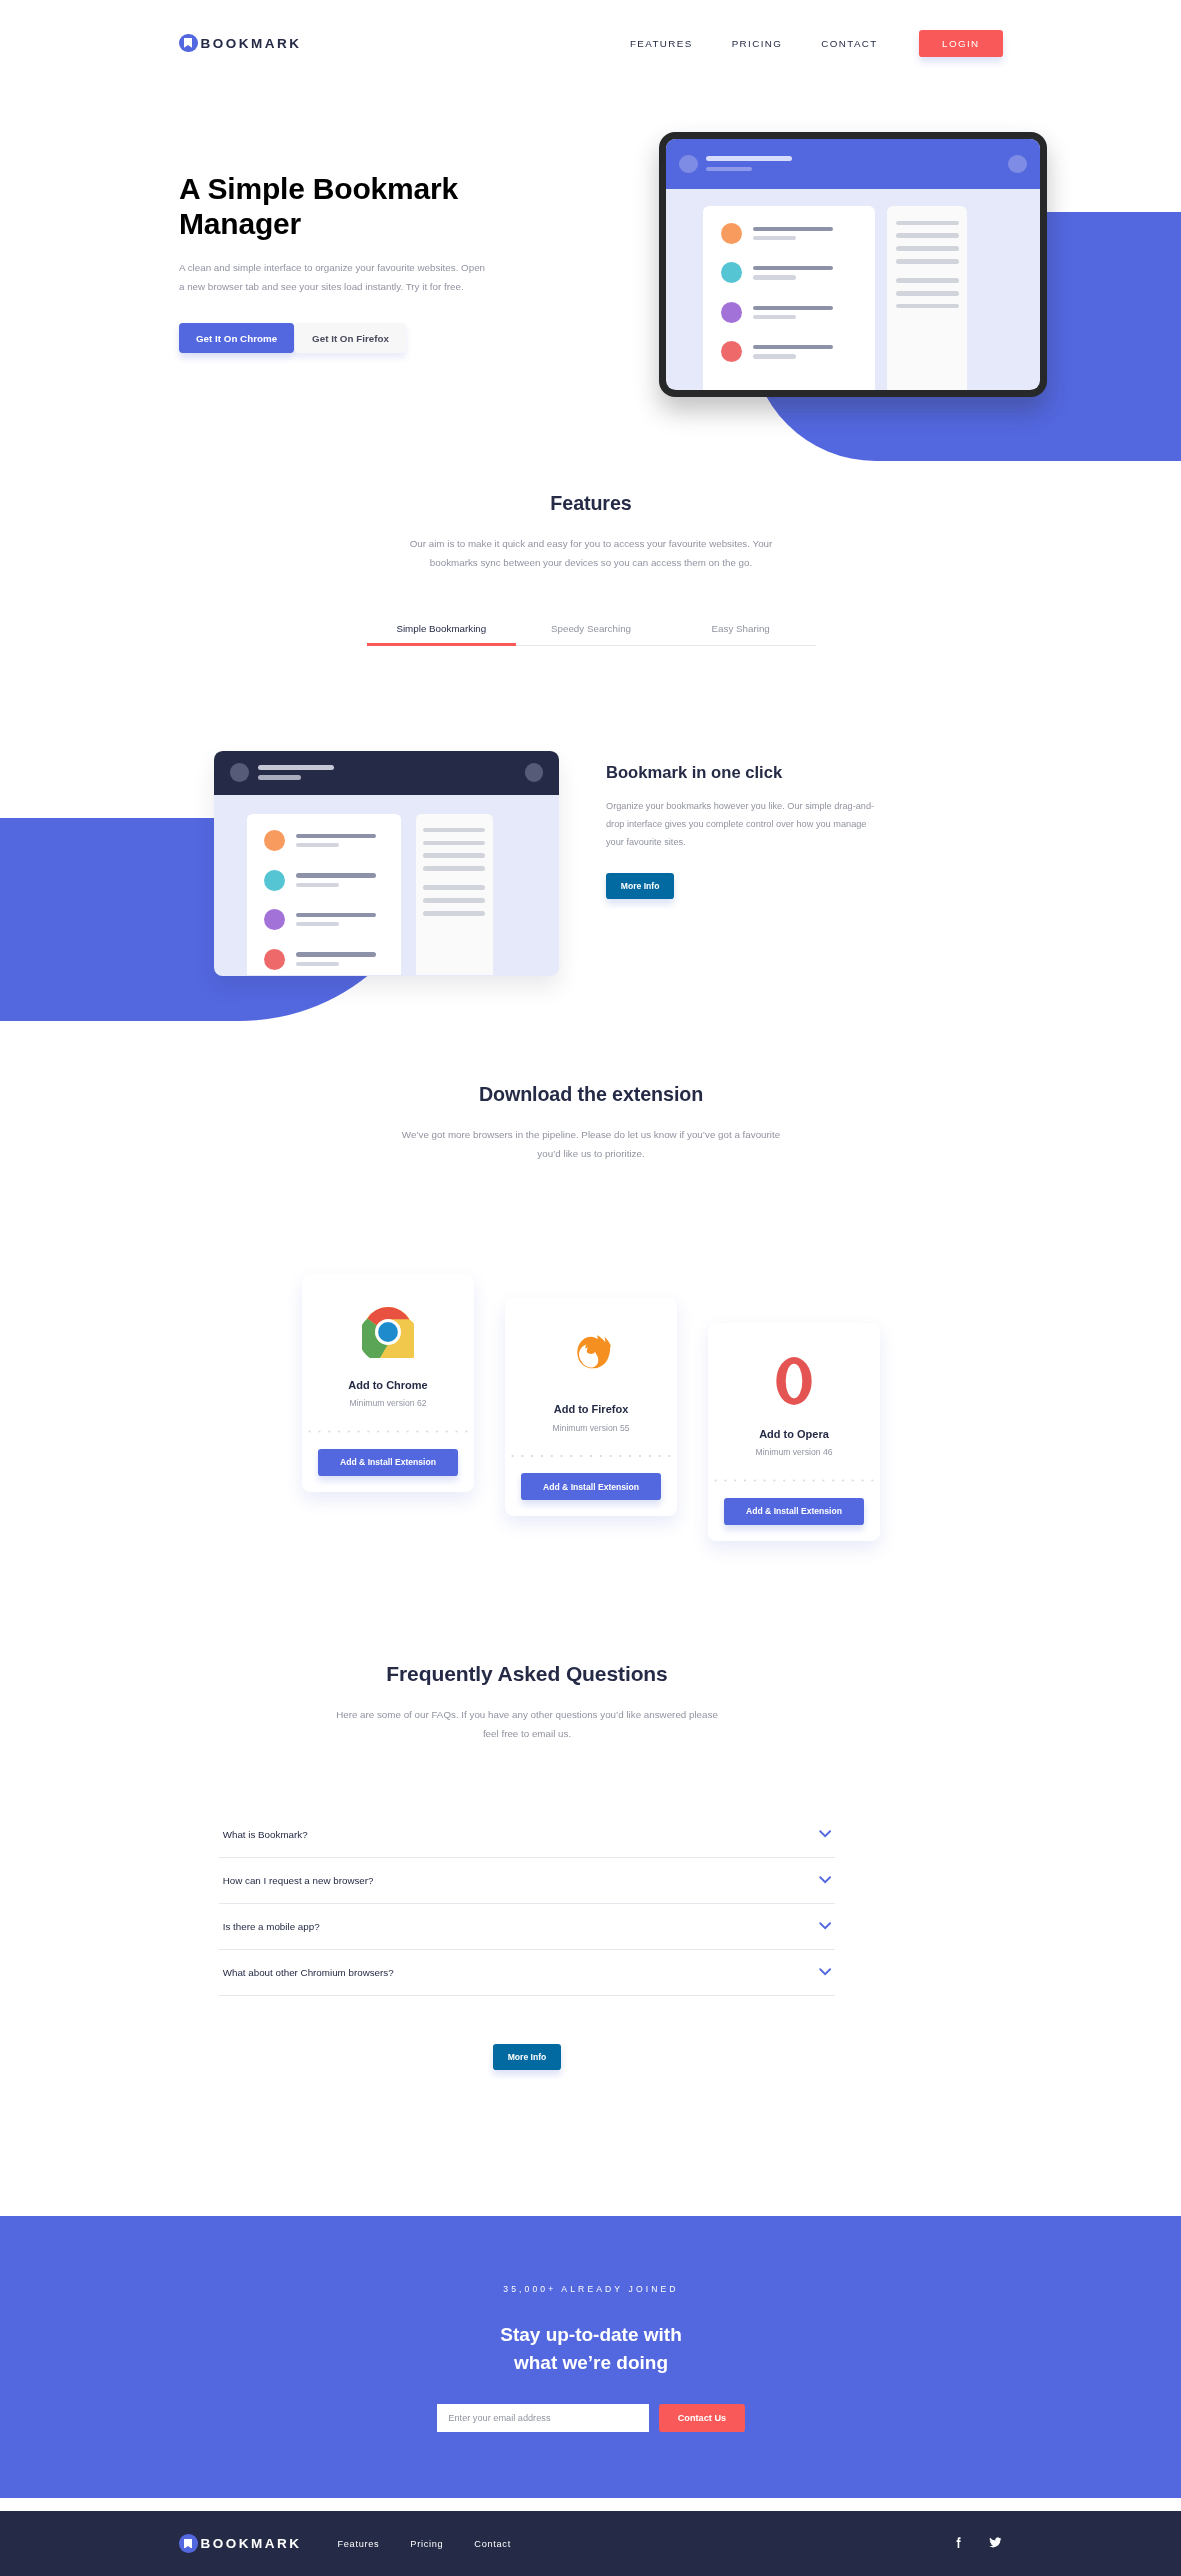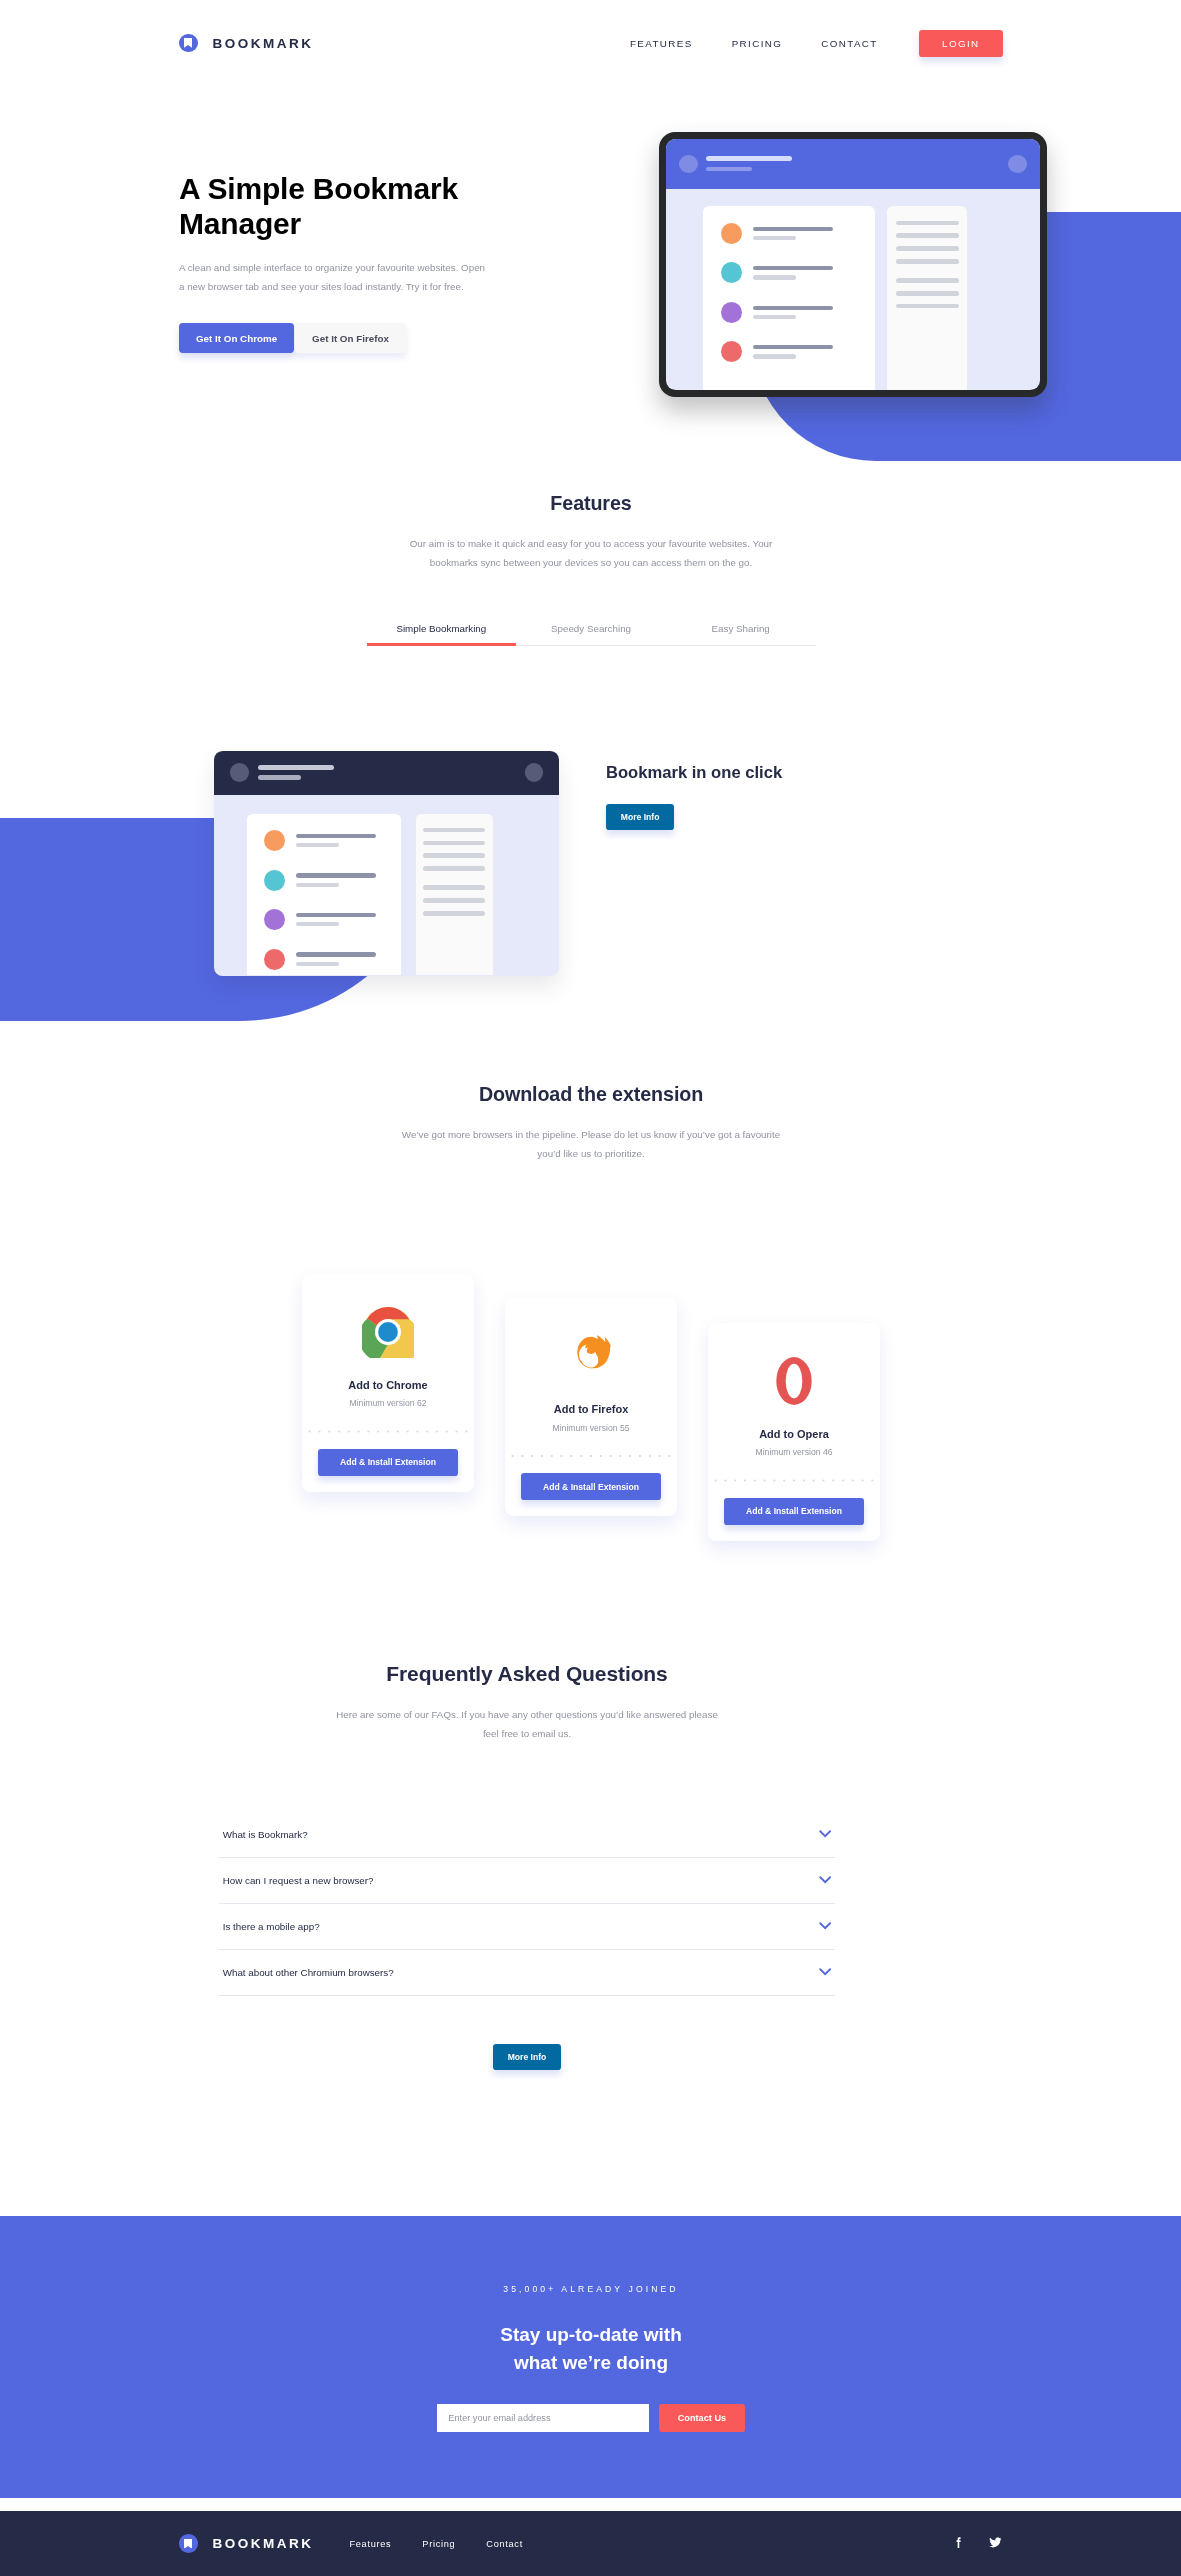--- a/index.html
+++ b/index.html
@@ -11,21 +11,21 @@
     -webkit-font-smoothing:antialiased;
   }
   .page { width:1182px; height:2576px; position:relative; overflow:hidden; background:#fff; }
 
   
   .nav {
     position:absolute; top:0; left:0; width:1182px; height:86px;
     display:flex; align-items:center; padding:0 179px;
     z-index:30;
   }
-  .brand { display:flex; align-items:center; gap:15px; }
+  .brand { display:flex; align-items:center; gap:3px; }
   .brand-mark {
     width:18.5px; height:18.5px; border-radius:50%;
     background:#5367df; display:flex; align-items:center; justify-content:center;
   }
   .brand-mark svg { display:block; }
   .brand-text {
     font-size:13.5px; font-weight:700; letter-spacing:2.5px; color:#252b46;
   }
   .nav-spacer { flex:1; }
   .nav-links { display:flex; align-items:center; gap:39px; margin-right:41px; }
@@ -371,20 +371,21 @@
           <div class="side-line"></div>
             <div class="side-line" style="margin-top:14.8px"></div>
           <div class="side-line"></div>
             <div class="side-line"></div>
         </div>
       </div>
     </div>
 
     <div class="feat-text">
       <h3 class="feat-h">Bookmark in one click</h3>
+      <p class="feat-p">Organize your bookmarks however you like. Our simple drag-and-drop interface gives you complete control over how you manage your favourite sites.</p>
       <button class="btn-more">More Info</button>
     </div>
   </div>
 
   <div class="download">
     <h2 class="sec-title">Download the extension</h2>
     <p class="sec-sub" style="width:394px">We’ve got more browsers in the pipeline. Please do let us know if you’ve got a favourite you’d like us to prioritize.</p>
 
     <div class="cards">
 

